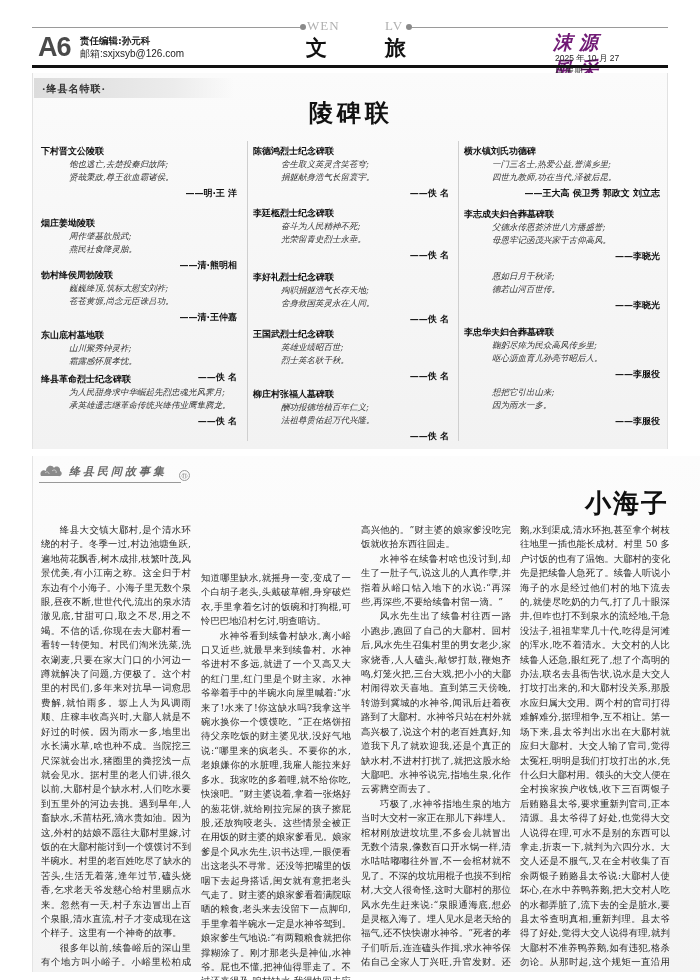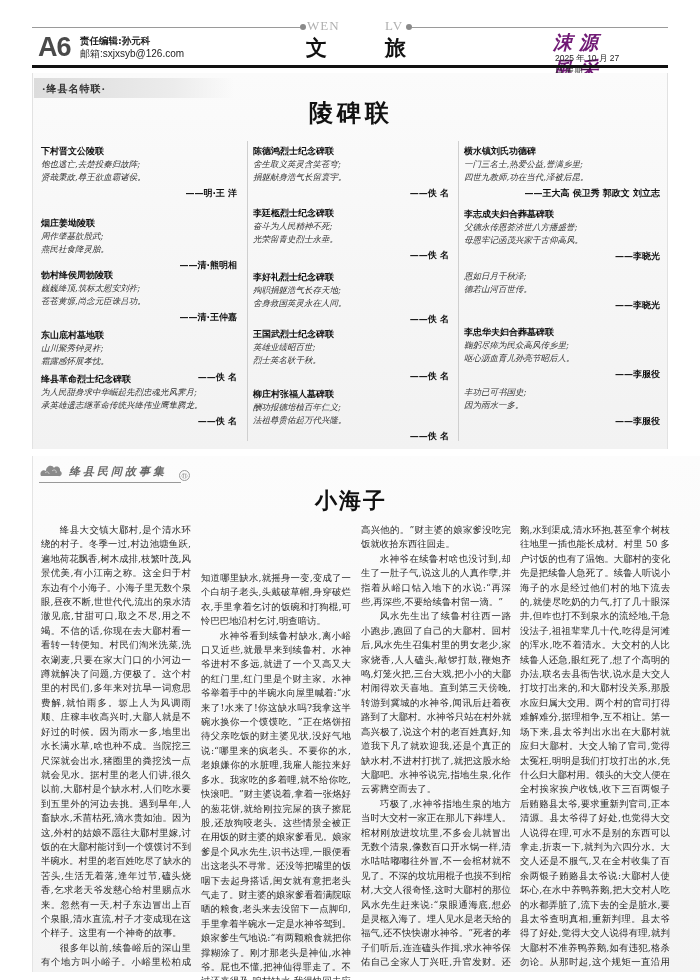--- a/index.html
+++ b/index.html
@@ -29,30 +29,30 @@
 
   
   .sec1 { position: absolute; left: 32px; top: 73px; width: 636px; height: 376px; background: linear-gradient(180deg, #fbfbfb 0%, #f2f2f2 100%); border-left: 1px solid #e2e2e2; border-right: 1px solid #e2e2e2; }
   .sec1-label { position: absolute; left: 1px; top: 5px; width: 200px; height: 20px; background: linear-gradient(90deg, #dcdcdc 0%, #ececec 70%, rgba(240,240,240,0) 100%); font-family: "DejaVu Serif", serif; font-size: 10px; font-weight: bold; color: #333; padding: 4px 0 0 8px; letter-spacing: 1px; }
   .sec1-title { position: absolute; left: 0; width: 636px; top: 24px; text-align: center; font-family: "DejaVu Serif", serif; font-size: 24px; font-weight: bold; letter-spacing: 4px; color: #111; }
   .col-divider { position: absolute; top: 68px; width: 1px; height: 300px; background: #cfcfcf; }
   .col-divider.d1 { left: 214px; }
   .col-divider.d2 { left: 425px; }
   .couplet { position: absolute; }
   .cp-title { font-size: 9px; font-weight: bold; color: #111; line-height: 13px; white-space: nowrap; }
-  .cp-line { font-family: "DejaVu Serif", serif; font-size: 8.5px; color: #333; line-height: 13px; white-space: nowrap; font-style: italic; }
+  .cp-line { font-family: "DejaVu Serif", serif; font-size: 8.5px; color: #333; line-height: 13px; white-space: nowrap; font-style: italic; margin-left: 28px; }
   .cp-author { font-size: 9px; font-weight: bold; color: #111; line-height: 13px; text-align: right; white-space: nowrap; margin-top: 3px; }
 
   
   .sec2 { position: absolute; left: 32px; top: 456px; width: 692px; height: 516px; background: linear-gradient(180deg, #fcfcfc 0%, #f4f4f4 100%); border-left: 1px solid #e4e4e4; border-right: 1px solid #e4e4e4; }
   .sec2-label { position: absolute; left: 6px; top: 5px; width: 142px; height: 22px; border-bottom: 1px solid #999; }
   .cloud-icon { position: absolute; left: 0; top: 0; width: 24px; height: 18px; }
   .sec2-label-text { position: absolute; left: 30px; top: 3px; font-family: "DejaVu Serif", serif; font-size: 11px; color: #6a6a6a; letter-spacing: 3px; font-weight: bold; font-style: italic; }
   .series-badge { position: absolute; left: 140px; top: 9px; width: 11px; height: 11px; border: 1px solid #999; border-radius: 50%; font-size: 6px; color: #777; text-align: center; line-height: 9px; }
-  .sec2-title { position: absolute; left: 0; width: 636px; top: 30px; text-align: center; font-family: Liberation Sans, sans-serif; font-size: 22px; font-weight: bold; letter-spacing: 2px; color: #111; }
+  .sec2-title { position: absolute; left: 0; width: 636px; top: 30px; text-align: right; font-family: Liberation Sans, sans-serif; font-size: 26px; font-weight: bold; letter-spacing: 2px; color: #111; }
   .story { position: absolute; top: 67px; left: 0; width: 636px; height: 445px; }
   .story-col { position: absolute; top: 0; width: 150px; height: 445px; font-family: "DejaVu Serif", serif; font-size: 9.4px; line-height: 14.4px; color: #2a2a2a; text-align: justify; overflow: hidden; }
   .story-col p { text-indent: 2em; }
   .story-col p.cont { text-indent: 0; }
   .story-col.c1 { left: 8px; }
   .story-col.c2 { left: 168px; margin-top: 48px; }
   .story-col.c3 { left: 328px; }
   .story-col.c4 { left: 487px; }
 </style>
 </head>
@@ -160,21 +160,21 @@
         <div class="cp-line">德若山河百世传。</div>
         <div class="cp-author">——李晓光</div>
       </div>
       <div class="couplet" style="left: 431px; top: 253px; width: 196px;">
         <div class="cp-title">李忠华夫妇合葬墓碑联</div>
         <div class="cp-line">鞠躬尽瘁为民众高风传乡里;</div>
         <div class="cp-line">呕心沥血育儿孙亮节昭后人。</div>
         <div class="cp-author">——李服役</div>
       </div>
       <div class="couplet" style="left: 431px; top: 313px; width: 196px;">
-        <div class="cp-line">丰功已可书国史;</div>
+        <div class="cp-line">想把它引出山来;</div>
         <div class="cp-line">因为雨水一多。</div>
         <div class="cp-author">——李服役</div>
       </div>
     </div>
 </div>
 
 <div class="sec2">
   <div class="sec2-label">
     <svg class="cloud-icon" viewBox="0 0 24 18">
       <path d="M2 15 C0 11 4 8 7 10 C7 5 13 3 15 7 C17 4 22 6 21 10 C24 11 23 16 19 15 Z" fill="#8a8a8a"></path>

